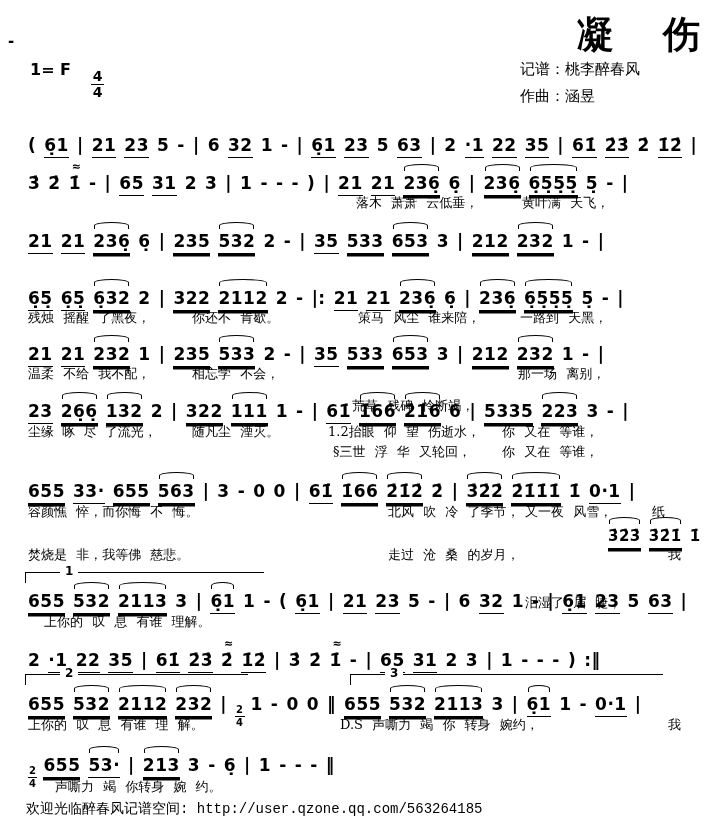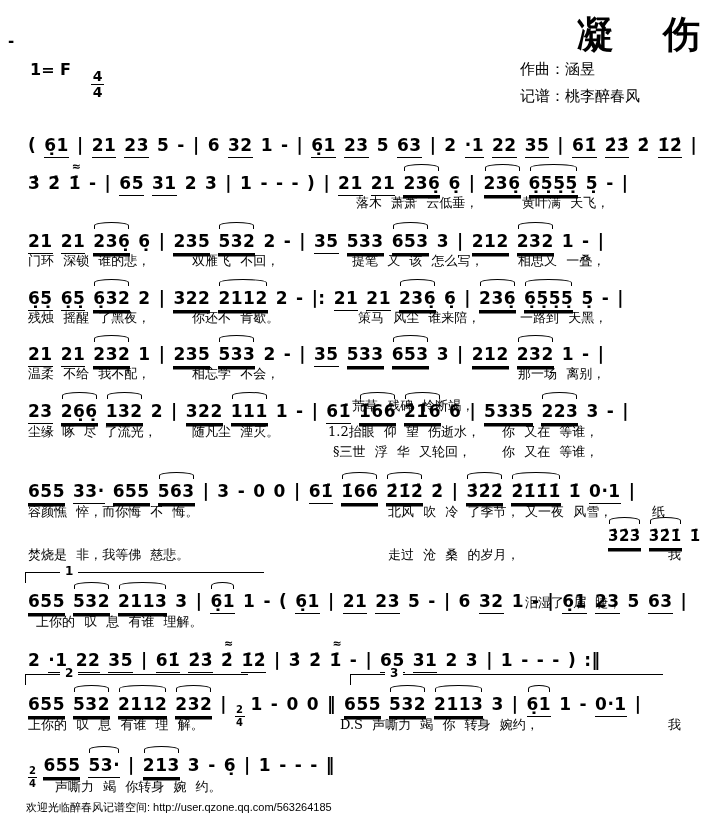--- a/index.html
+++ b/index.html
@@ -35,59 +35,53 @@
   .ts i{font-style:normal;display:block;padding:0 1px;}
   .ts i:first-child{border-bottom:1px solid #000;}
   
   .lrow{position:absolute;left:0;top:0;width:706px;height:18px;font-size:13px;
         font-family:"DejaVu Serif",serif;}
   .lyr-seg{position:absolute;white-space:nowrap;word-spacing:5px;}
   
   .volta{position:absolute;height:10px;border-top:1.5px solid #000;border-left:1.5px solid #000;}
   .vlabel{position:absolute;left:34px;top:-9px;background:#fff;padding:0 5px;
           font-size:12px;font-weight:bold;}
-  .footer{position:absolute;left:26px;top:800px;font-size:11px;
-          font-family:Liberation Sans, sans-serif;}
+  .footer{position:absolute;left:26px;top:800px;font-size:14px;
+          font-family:Liberation Mono, monospace;}
 </style>
 </head>
 <body>
 
 <div id="page">
 
   <span class="stray">-</span>
   <div class="title">凝　伤</div>
 
   <div class="keysig">
     <span>1= F</span>
     <span class="frac">
       <i>4</i>
       <i>4</i>
     </span>
   </div>
 
   <div class="credits">
+    <div>记谱：桃李醉春风</div>
     <div>作曲：涵昱</div>
-    <div>记谱：桃李醉春风</div>
   </div>
 
   <div class="nrow" style="top:134px"><span class="tk">(</span><span class="tk u1">6̣1</span><span class="tk">|</span><span class="tk u1">21</span><span class="tk u1">23</span><span class="tk">5</span><span class="tk">-</span><span class="tk">|</span><span class="tk">6</span><span class="tk u1">32</span><span class="tk">1</span><span class="tk">-</span><span class="tk">|</span><span class="tk u1">6̣1</span><span class="tk u1">23</span><span class="tk">5</span><span class="tk u1">63</span><span class="tk">|</span><span class="tk">2</span><span class="tk u1">·1</span><span class="tk u1">22</span><span class="tk u1">35</span><span class="tk">|</span><span class="tk u1">61̇</span><span class="tk u1">2̇3̇</span><span class="tk">2̇</span><span class="tk u1">1̇2̇</span><span class="tk">|</span></div>
 
   <div class="nrow" style="top:172px"><span class="tk">3̇</span><span class="tk">2̇</span><span class="tk o">1̇</span><span class="tk">-</span><span class="tk">|</span><span class="tk u1">65</span><span class="tk u1">31</span><span class="tk">2</span><span class="tk">3</span><span class="tk">|</span><span class="tk">1</span><span class="tk">-</span><span class="tk">-</span><span class="tk">-</span><span class="tk">)</span><span class="tk">|</span><span class="tk u1">21</span><span class="tk u1">21</span><span class="tk u2 s">236̣</span><span class="tk">6̣</span><span class="tk">|</span><span class="tk u2 s">236̣</span><span class="tk u2 s">6̣5̣5̣5̣</span><span class="tk">5̣</span><span class="tk">-</span><span class="tk">|</span></div>
   <div class="lrow" style="top:194px">
       <span class="lyr-seg" style="left: 356px;">落木 萧萧 云低垂，</span>
       <span class="lyr-seg" style="left: 522px;">黄叶满 天飞，</span>
     </div>
 
   <div class="nrow" style="top:230px"><span class="tk u1">21</span><span class="tk u1">21</span><span class="tk u2 s">236̣</span><span class="tk">6̣</span><span class="tk">|</span><span class="tk u2">235</span><span class="tk u2 s">532</span><span class="tk">2</span><span class="tk">-</span><span class="tk">|</span><span class="tk u1">35</span><span class="tk u2">533</span><span class="tk u2 s">653</span><span class="tk">3</span><span class="tk">|</span><span class="tk u2">212</span><span class="tk u2 s">232</span><span class="tk">1</span><span class="tk">-</span><span class="tk">|</span></div>
-  <div class="lrow" style="top:252px">
-      <span class="lyr-seg" style="left: 28px;">门环 深锁 谁的悲，</span>
-      <span class="lyr-seg" style="left: 192px;">双雁飞 不回，</span>
-      <span class="lyr-seg" style="left: 352px;">提笔 又 该 怎么写，</span>
-      <span class="lyr-seg" style="left: 518px;">相思又 一叠，</span>
-    </div>
 
   <div class="nrow" style="top:287px"><span class="tk u1">6̣5̣</span><span class="tk u1">6̣5̣</span><span class="tk u2 s">6̣32</span><span class="tk">2</span><span class="tk">|</span><span class="tk u2">322</span><span class="tk u2 s">2112</span><span class="tk">2</span><span class="tk">-</span><span class="tk bar">|:</span><span class="tk u1">21</span><span class="tk u1">21</span><span class="tk u2 s">236̣</span><span class="tk">6̣</span><span class="tk">|</span><span class="tk u2 s">236̣</span><span class="tk u2 s">6̣5̣5̣5̣</span><span class="tk">5̣</span><span class="tk">-</span><span class="tk">|</span></div>
   <div class="lrow" style="top:309px">
       <span class="lyr-seg" style="left: 28px;">残烛 摇醒 了黑夜，</span>
       <span class="lyr-seg" style="left: 192px;">你还不 肯歇。</span>
       <span class="lyr-seg" style="left: 358px;">策马 风尘 谁来陪，</span>
       <span class="lyr-seg" style="left: 520px;">一路到 天黑，</span>
     </div>
 
   <div class="nrow" style="top:343px"><span class="tk u1">21</span><span class="tk u1">21</span><span class="tk u2 s">232</span><span class="tk">1</span><span class="tk">|</span><span class="tk u2">235</span><span class="tk u2 s">533</span><span class="tk">2</span><span class="tk">-</span><span class="tk">|</span><span class="tk u1">35</span><span class="tk u2">533</span><span class="tk u2 s">653</span><span class="tk">3</span><span class="tk">|</span><span class="tk u2">212</span><span class="tk u2 s">232</span><span class="tk">1</span><span class="tk">-</span><span class="tk">|</span></div>
@@ -123,21 +117,21 @@
       <span class="lyr-seg" style="left: 388px;">走过 沧 桑 的岁月，</span>
       <span class="lyr-seg" style="left: 525px; margin-top: 48px;">泪湿了 眉 睫，</span>
       <span class="lyr-seg" style="left: 668px;">我</span>
     </div>
 
   <div class="volta" style="left:25px;top:572px;width:238px">
     <span class="vlabel">1</span>
   </div>
   <div class="nrow" style="top:590px"><span class="tk u2">655</span><span class="tk u2 s">532</span><span class="tk u2 s">2113</span><span class="tk">3</span><span class="tk">|</span><span class="tk u1 s">6̣1</span><span class="tk">1</span><span class="tk">-</span><span class="tk">(</span><span class="tk u1">6̣1</span><span class="tk">|</span><span class="tk u1">21</span><span class="tk u1">23</span><span class="tk">5</span><span class="tk">-</span><span class="tk">|</span><span class="tk">6</span><span class="tk u1">32</span><span class="tk">1</span><span class="tk">-</span><span class="tk">|</span><span class="tk u1">6̣1</span><span class="tk u1">23</span><span class="tk">5</span><span class="tk u1">63</span><span class="tk">|</span></div>
   <div class="lrow" style="top:613px">
-      <span class="lyr-seg" style="left: 36px;">上你的 叹 息 有谁 理解。</span>
+      <span class="lyr-seg" style="left: 44px;">上你的 叹 息 有谁 理解。</span>
     </div>
 
   <div class="nrow" style="top:649px"><span class="tk">2</span><span class="tk u1">·1</span><span class="tk u1">22</span><span class="tk u1">35</span><span class="tk">|</span><span class="tk u1">61̇</span><span class="tk u1">2̇3̇</span><span class="tk o">2̇</span><span class="tk u1">1̇2̇</span><span class="tk">|</span><span class="tk">3̇</span><span class="tk">2̇</span><span class="tk o">1̇</span><span class="tk">-</span><span class="tk">|</span><span class="tk u1">65</span><span class="tk u1">31</span><span class="tk">2</span><span class="tk">3</span><span class="tk">|</span><span class="tk">1</span><span class="tk">-</span><span class="tk">-</span><span class="tk">-</span><span class="tk">)</span><span class="tk bar">:‖</span></div>
 
   <div class="volta" style="left:25px;top:674px;width:222px">
     <span class="vlabel">2</span>
   </div>
   <div class="volta" style="left:350px;top:674px;width:312px">
     <span class="vlabel">3</span>
   </div>

